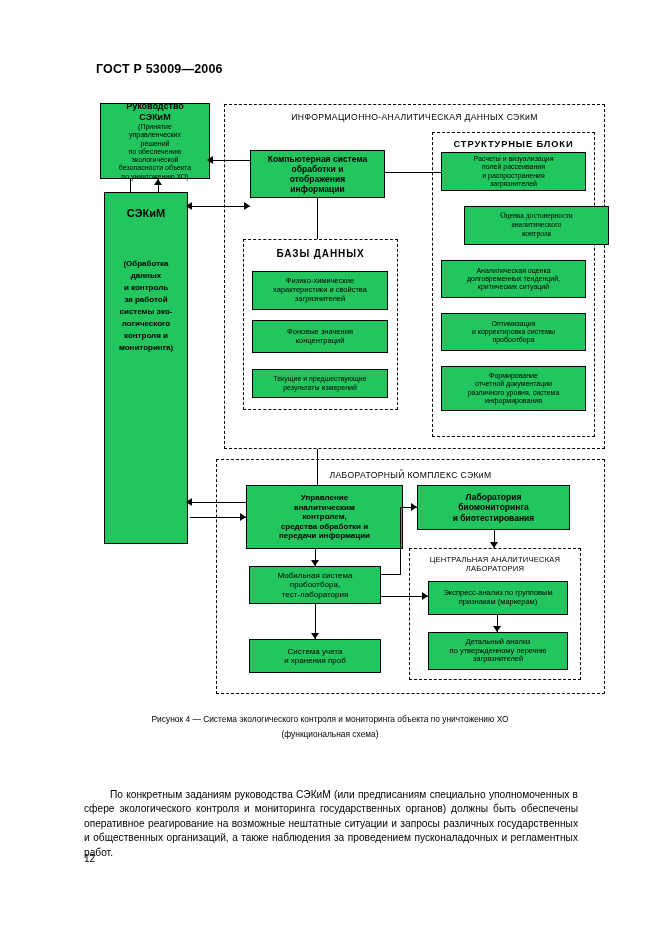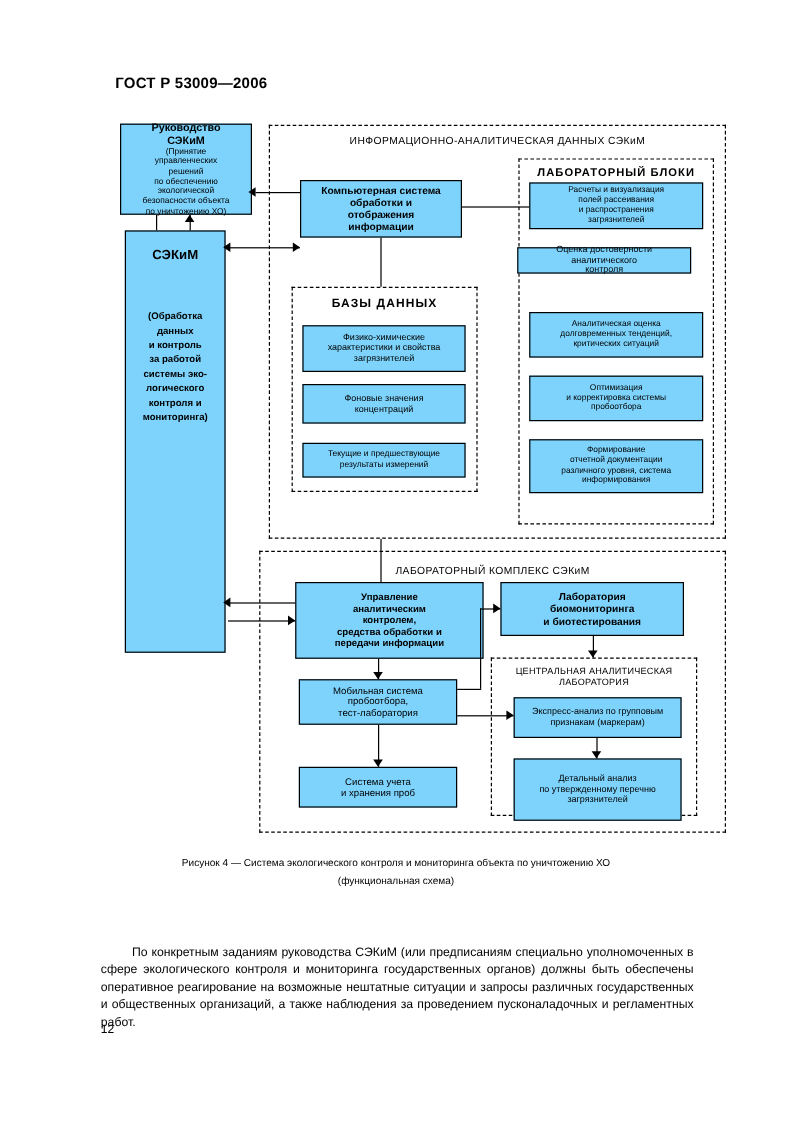--- a/index.html
+++ b/index.html
@@ -35,21 +35,21 @@
     position: absolute;
     left: 0px;
     top: 96px;
     width: 661px;
     height: 610px;
   }
   .box {
     position: absolute;
     box-sizing: border-box;
     border: 1.4px solid #000;
-    background: #7dd3fc;
+    background: #22c55e;
     display: flex;
     align-items: center;
     justify-content: center;
     text-align: center;
     line-height: 1.18;
   }
   .box .inner { width: 100%; padding: 0 3px; }
   .dashed {
     position: absolute;
     box-sizing: border-box;
@@ -115,21 +115,21 @@
 <div class="page">
 
   <div class="doc-header">ГОСТ Р 53009—2006</div>
 
   <div class="diagram">
 
     <div class="dashed" style="left:224px; top:8px; width:381px; height:345px;"></div>
     <div class="grouplabel" style="left:234px; top:16px; width:361px; font-size:8.6px;">ИНФОРМАЦИОННО-АНАЛИТИЧЕСКАЯ ДАННЫХ СЭКиМ</div>
 
     <div class="dashed" style="left:432px; top:36px; width:163px; height:305px;"></div>
-    <div class="grouplabel bold" style="left:432px; top:43px; width:163px;">ЛАБОРАТОРНЫЙ  БЛОКИ</div>
+    <div class="grouplabel bold" style="left:432px; top:43px; width:163px;">СТРУКТУРНЫЕ  БЛОКИ</div>
 
     <div class="dashed" style="left:243px; top:143px; width:155px; height:171px;"></div>
     <div class="grouplabel bold" style="left:243px; top:152px; width:155px; font-size:10px;">БАЗЫ  ДАННЫХ</div>
 
     <div class="box" style="left:100px; top:7px; width:110px; height:76px;">
       <div class="inner">
         <div class="t-bold fs9">Руководство</div>
         <div class="t-bold fs9">СЭКиМ</div>
         <div class="fs7" style="white-space:pre-line; margin-top:1px;">(Принятие
 управленческих
@@ -175,21 +175,21 @@
       <div class="inner fs7" style="white-space:pre-line;">Текущие и предшествующие
 результаты измерений</div>
     </div>
 
     <div class="box" style="left:441px; top:56px; width:145px; height:39px;">
       <div class="inner fs7" style="white-space:pre-line;">Расчеты и визуализация
 полей рассеивания
 и распространения
 загрязнителей</div>
     </div>
-    <div class="box" style="left:431px; top:110px; width:145px; height:22px;">
+    <div class="box" style="left:464px; top:110px; width:145px; height:39px;font-family:Liberation Serif, serif;">
       <div class="inner fs75" style="white-space:pre-line;">Оценка достоверности
 аналитического
 контроля</div>
     </div>
     <div class="box" style="left:441px; top:164px; width:145px; height:38px;">
       <div class="inner fs7" style="white-space:pre-line;">Аналитическая оценка
 долговременных тенденций,
 критических ситуаций</div>
     </div>
     <div class="box" style="left:441px; top:217px; width:145px; height:38px;">
@@ -233,21 +233,21 @@
     </div>
 
     <div class="dashed" style="left:409px; top:452px; width:172px; height:132px;"></div>
     <div class="grouplabel" style="left:409px; top:459px; width:172px; font-size:7.6px; white-space:pre-line; letter-spacing:0.2px;">ЦЕНТРАЛЬНАЯ АНАЛИТИЧЕСКАЯ
 ЛАБОРАТОРИЯ</div>
 
     <div class="box" style="left:428px; top:485px; width:140px; height:34px;">
       <div class="inner fs75" style="white-space:pre-line;">Экспресс-анализ по групповым
 признакам (маркерам)</div>
     </div>
-    <div class="box" style="left:428px; top:536px; width:140px; height:52px;">
+    <div class="box" style="left:428px; top:536px; width:140px; height:38px;">
       <div class="inner fs75" style="white-space:pre-line;">Детальный анализ
 по утвержденному перечню
 загрязнителей</div>
     </div>
 
     <div class="hl" style="left:213px; top:64px; width:37px;"></div>
     <div class="arr arr-l" style="left:207px; top:60px;"></div>
 
     <div class="hl" style="left:190px; top:110px; width:60px;"></div>
     <div class="arr arr-l" style="left:186px; top:106px;"></div>

